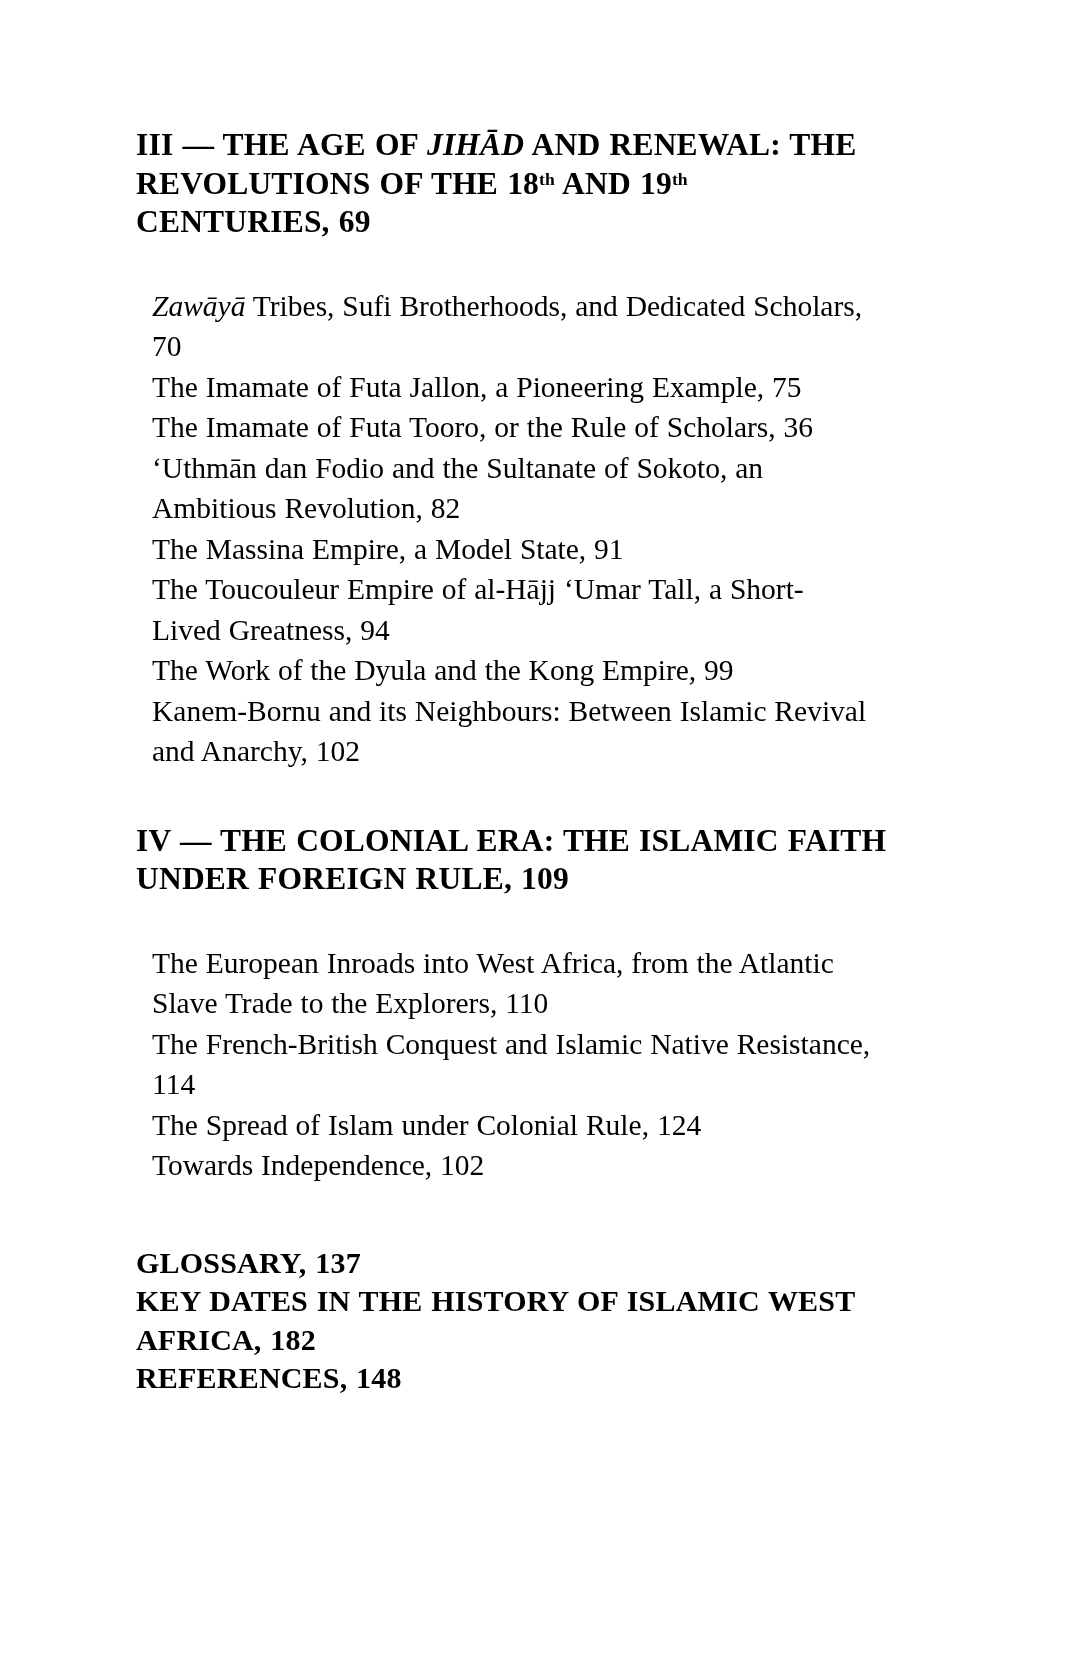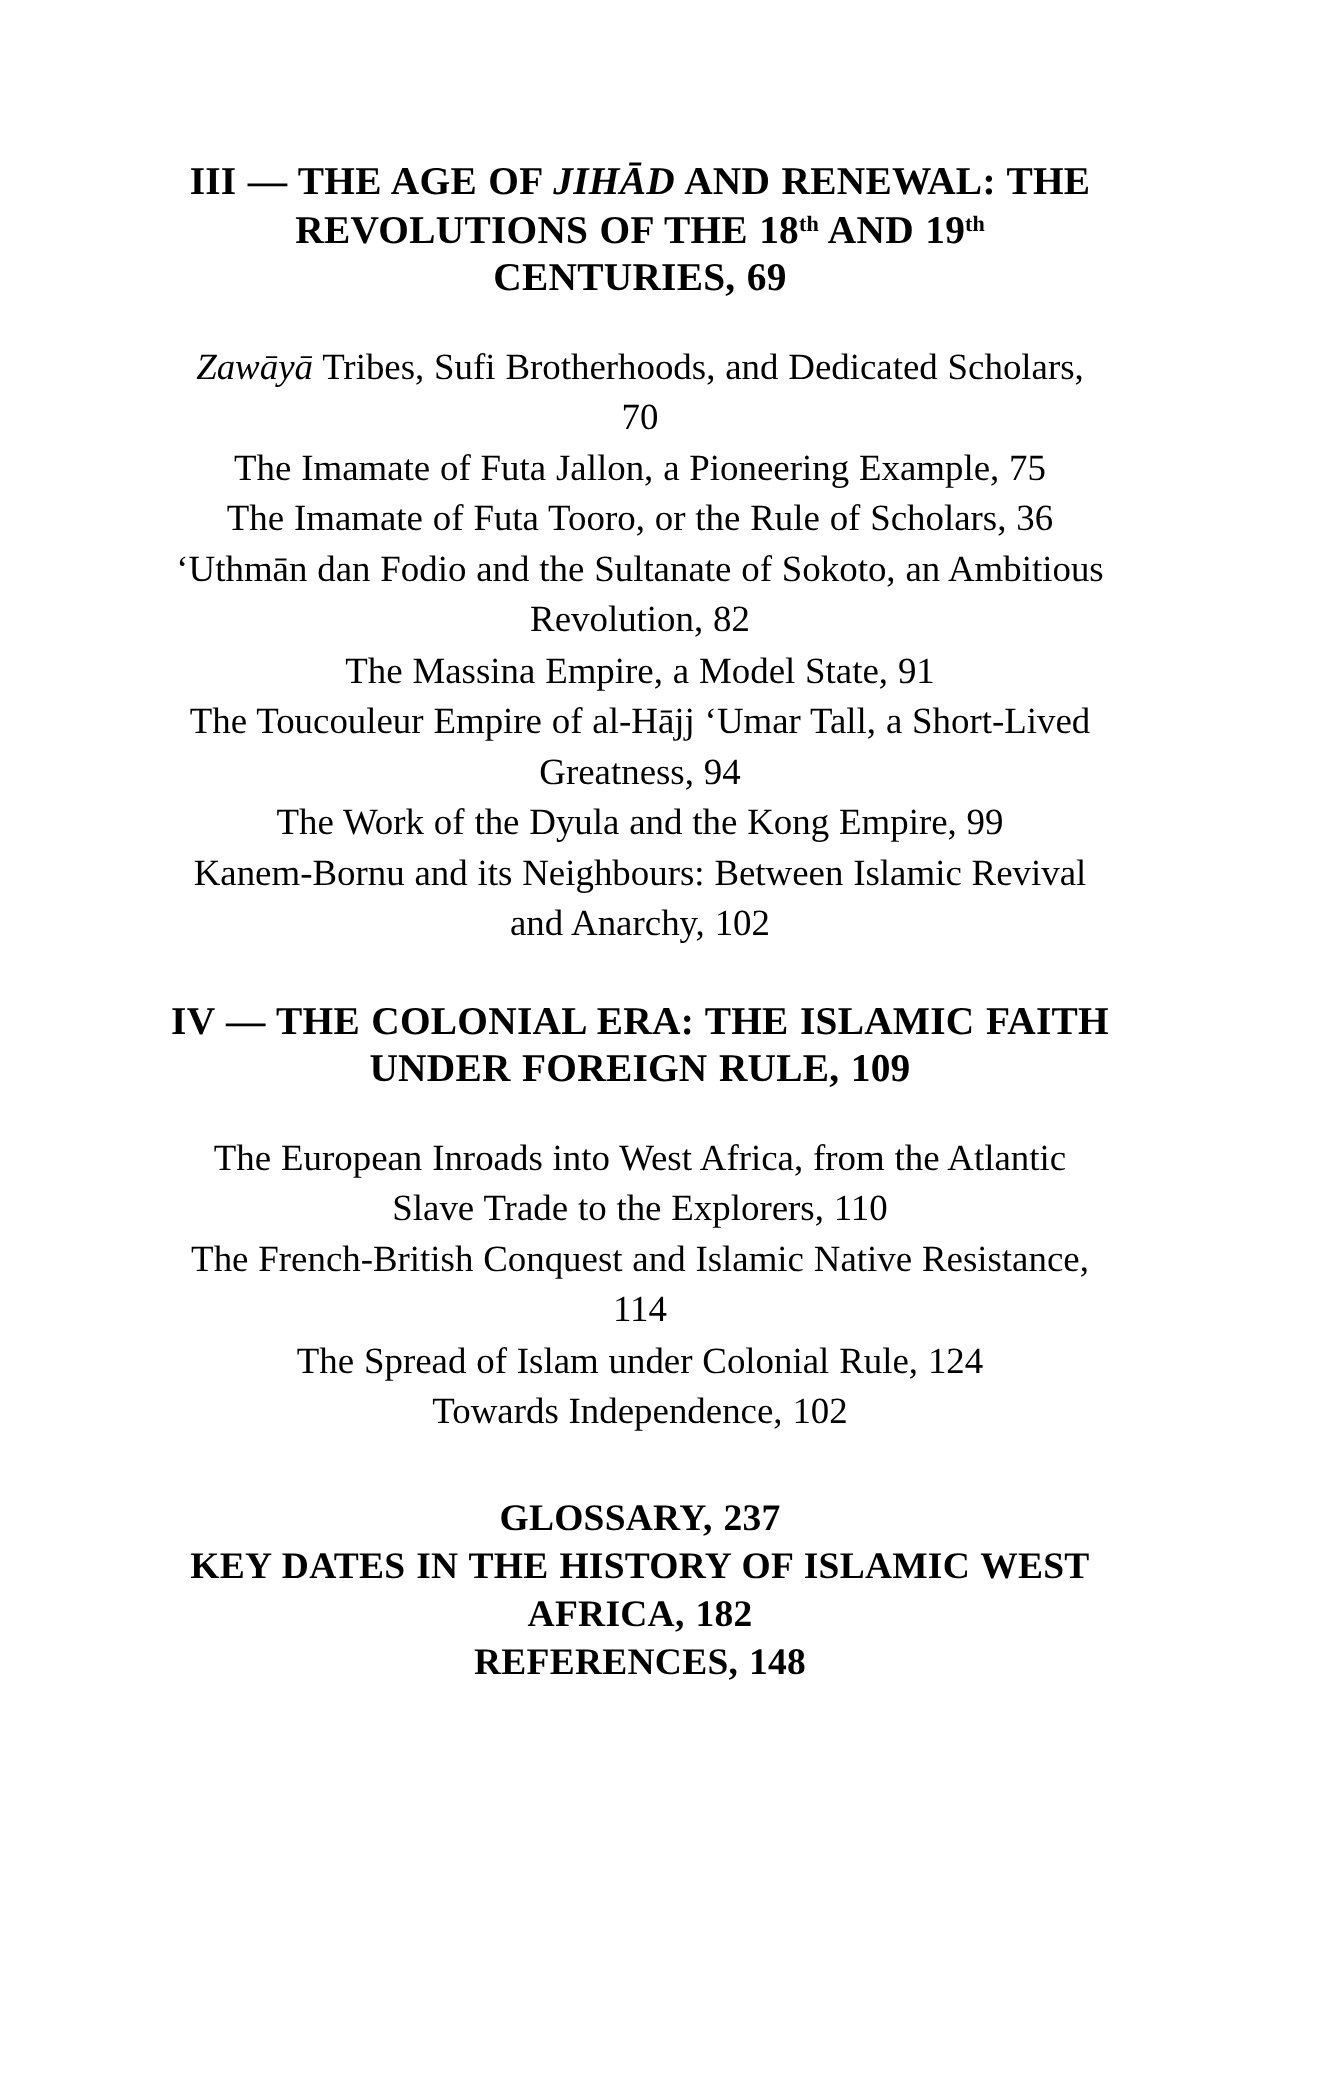--- a/index.html
+++ b/index.html
@@ -17,21 +17,20 @@
   .page {
     position: relative;
     width: 1074px;
     height: 1676px;
     background: #ffffff;
     box-sizing: border-box;
     padding: 126px 180px 0 136px;
   }
   .toc {
     width: 752px;
-    text-align: center;
   }
 
   
   .section-heading {
     font-weight: bold;
     font-size: 31.5px;
     line-height: 38.5px;
     letter-spacing: 0.2px;
     margin: 0;
     word-spacing: 1px;
@@ -45,21 +44,21 @@
     line-height: 0;
     letter-spacing: 0;
     font-weight: bold;
   }
   .emdash {
     letter-spacing: 0;
   }
 
   
   .entry-list {
-    margin: 4px;
+    margin: 16px;
     padding: 0;
     list-style: none;
   }
   .entry {
     font-size: 29.5px;
     line-height: 40.5px;
     font-weight: normal;
     margin: 0;
     word-spacing: 0.5px;
   }
@@ -120,19 +119,19 @@
     <ul class="entry-list">
       <li class="entry"><span>The European Inroads into West Africa, from the Atlantic Slave Trade to the Explorers, 110</span></li>
       <li class="entry"><span>The French-British Conquest and Islamic Native Resistance, 114</span></li>
       <li class="entry"><span>The Spread of Islam under Colonial Rule, 124</span></li>
       <li class="entry"><span>Towards Independence, 102</span></li>
     </ul>
 
     <div class="block-gap-before-back"></div>
 
     <ul class="backmatter">
-      <li class="backmatter-line"><span>GLOSSARY, 237</span></li>
+      <li class="backmatter-line"><span>GLOSSARY, 137</span></li>
       <li class="backmatter-line"><span>KEY DATES IN THE HISTORY OF ISLAMIC WEST AFRICA, 182</span></li>
       <li class="backmatter-line"><span>REFERENCES, 148</span></li>
     </ul>
 
   </div>
 </div>
 
 </body></html>

